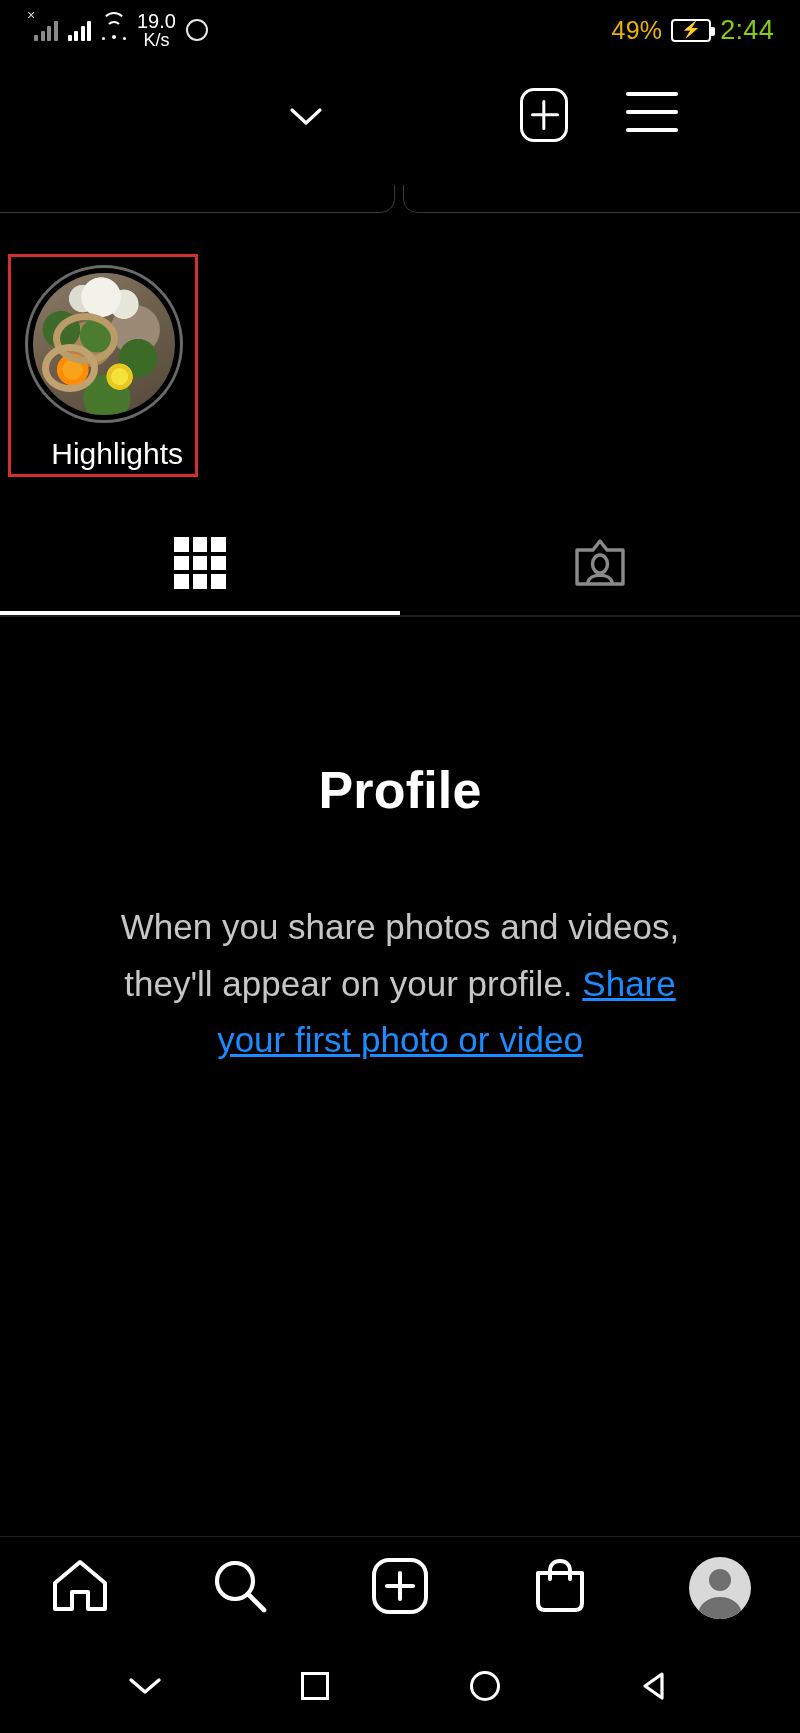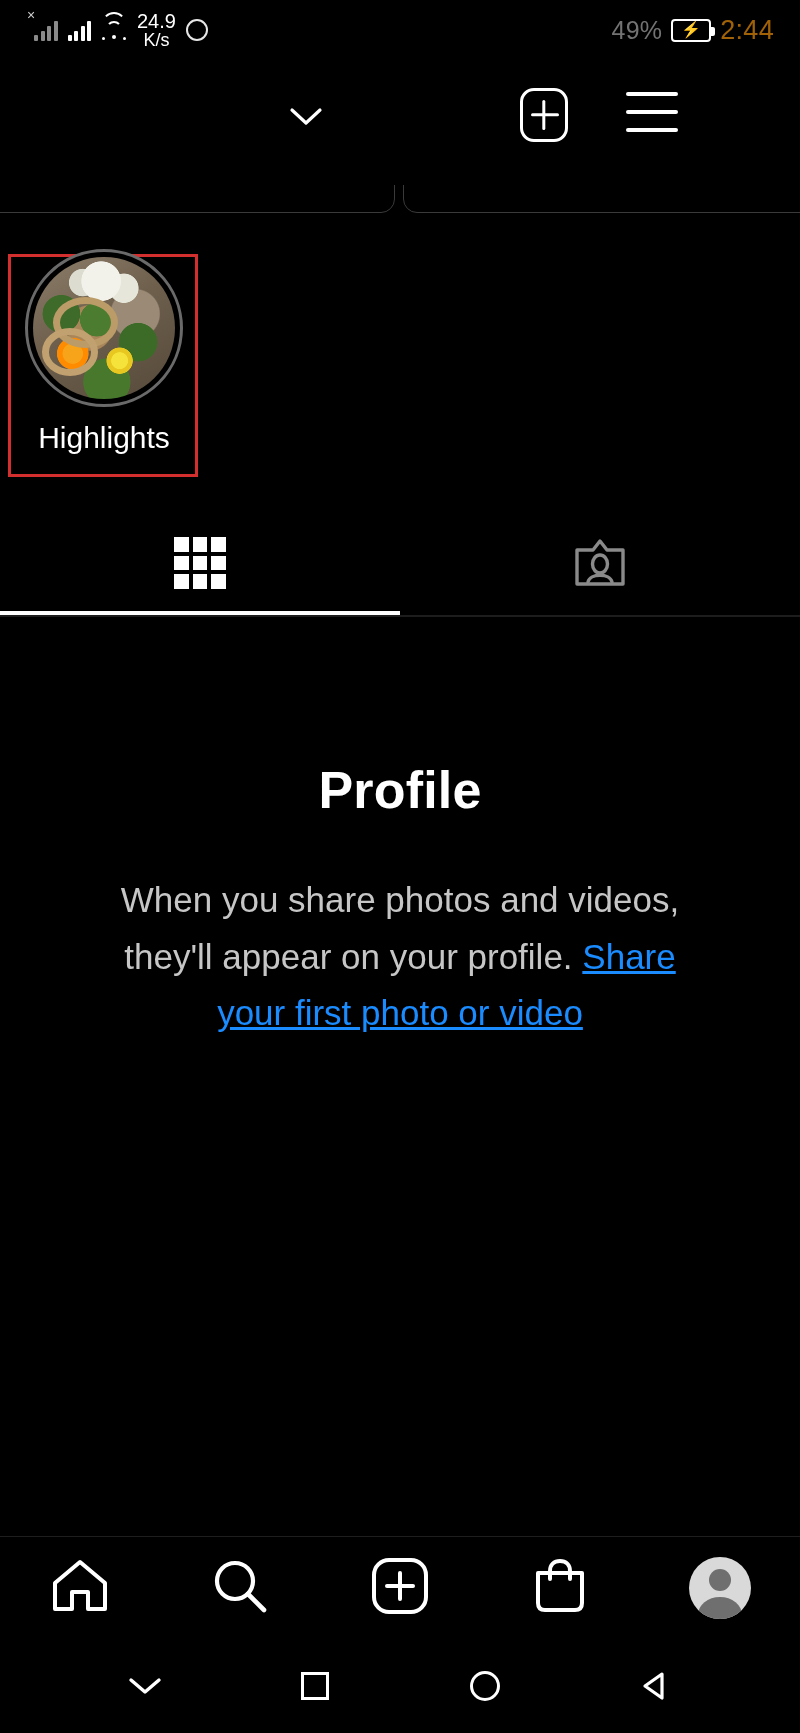--- a/index.html
+++ b/index.html
@@ -11,22 +11,22 @@
   }
   .phone { position:relative; width:800px; height:1733px; background:#000; }
 
   
   .statusbar {
     position:absolute; top:0; left:0; width:800px; height:60px;
     display:flex; align-items:center; color:#fff;
   }
   .sb-left { display:flex; align-items:center; gap:10px; margin-left:34px; }
   .sb-right { position:absolute; right:26px; display:flex; align-items:center; gap:9px; }
-  .sb-battery-pct { font-size:25px; color:#737373; letter-spacing:.2px; }
-  .sb-clock { font-size:27px; color:#a16207; letter-spacing:.3px; }
+  .sb-battery-pct { font-size:25px; color:#eab308; letter-spacing:.2px; }
+  .sb-clock { font-size:27px; color:#84cc16; letter-spacing:.3px; }
 
   .bars { display:flex; align-items:flex-end; gap:2.5px; height:22px; }
   .bars i { display:block; width:4px; background:#fff; border-radius:1px; }
   .bars i:nth-child(1){ height:6px; }
   .bars i:nth-child(2){ height:10px; }
   .bars i:nth-child(3){ height:15px; }
   .bars i:nth-child(4){ height:20px; }
   .bars.dim i { background:#8a8a8a; }
   .sig-wrap { position:relative; }
   .sig-x { position:absolute; top:-11px; left:-7px; font-size:14px; color:#cfcfcf; line-height:1; }
@@ -87,21 +87,21 @@
   .pill.p2 { left:403px; width:760px; }
   .pillzone { position:absolute; top:185px; left:0; width:800px; height:45px; overflow:hidden; }
 
   
   .highlights { position:absolute; top:245px; left:0; width:800px; height:250px; }
   .hl-item { position:absolute; display:flex; flex-direction:column; align-items:center; }
   .hl-selected {
     position:absolute; left:8px; top:9px; width:190px; height:223px;
     border:3px solid #d32f2f;
   }
-  .hl-1 { left:25px; top:4px; width:158px; }
+  .hl-1 { left:25px; top:20px; width:158px;align-items:flex-end; }
   .hl-ring {
     width:158px; height:158px; border-radius:50%;
     border:3px solid #6a6a6a; padding:5px; background:#000;
   }
   .hl-thumb {
     width:100%; height:100%; border-radius:50%; overflow:hidden; position:relative;
     background:
       radial-gradient(circle at 28% 68%, #f7a41a 0 7%, transparent 7.5%),
       radial-gradient(circle at 28% 68%, #ff8c00 0 11%, transparent 11.5%),
       radial-gradient(circle at 61% 73%, #f5e23a 0 6%, transparent 6.5%),
@@ -146,21 +146,21 @@
   .grid-icon { width:52px; height:52px; display:grid; grid-template-columns:repeat(3,1fr);
                grid-template-rows:repeat(3,1fr); gap:4px; }
   .grid-icon span { background:#fff; }
   .tagged-icon { width:54px; height:52px; }
   .tab-underline { position:absolute; top:96px; left:0; width:50%; height:3.5px; background:#fff; }
   .tabs-divider { position:absolute; top:615px; left:0; width:800px; height:1.5px; background:#1d1d1d; }
 
   
   .empty { position:absolute; top:760px; left:0; width:800px; text-align:center; }
   .empty-title { color:#fff; font-size:52px; font-weight:bold; letter-spacing:.2px; }
-  .empty-body { margin-top:52px; color:#c6c6c6; font-size:35px; line-height:1.62;
+  .empty-body { margin-top:79px; color:#c6c6c6; font-size:35px; line-height:1.62;
                 padding:0 106px; }
   .empty-link { color:#1a8cff; }
 
   
   .complete { position:absolute; top:1320px; left:41px; color:#fff;
               font-size:36px; letter-spacing:.2px; }
 
   
   .bottomnav {
     position:absolute; bottom:95px; left:0; width:800px; height:102px;
@@ -208,21 +208,21 @@
           <i></i>
         </span>
       <span class="wifi">
         <span class="arc a1"></span>
         <span class="arc a2"></span>
         <span class="dot"></span>
         <span class="tick t-l"></span>
         <span class="tick t-r"></span>
       </span>
       <span class="netspeed">
-        <span class="v">24.9</span>
+        <span class="v">19.0</span>
         <span class="u">K/s</span>
       </span>
       <span class="circ-ring"></span>
     </div>
     <div class="sb-right">
       <span class="sb-battery-pct">49%</span>
       <span class="batt">
           <span class="bolt">⚡</span>
         </span>
       <span class="sb-clock">2:44</span>

